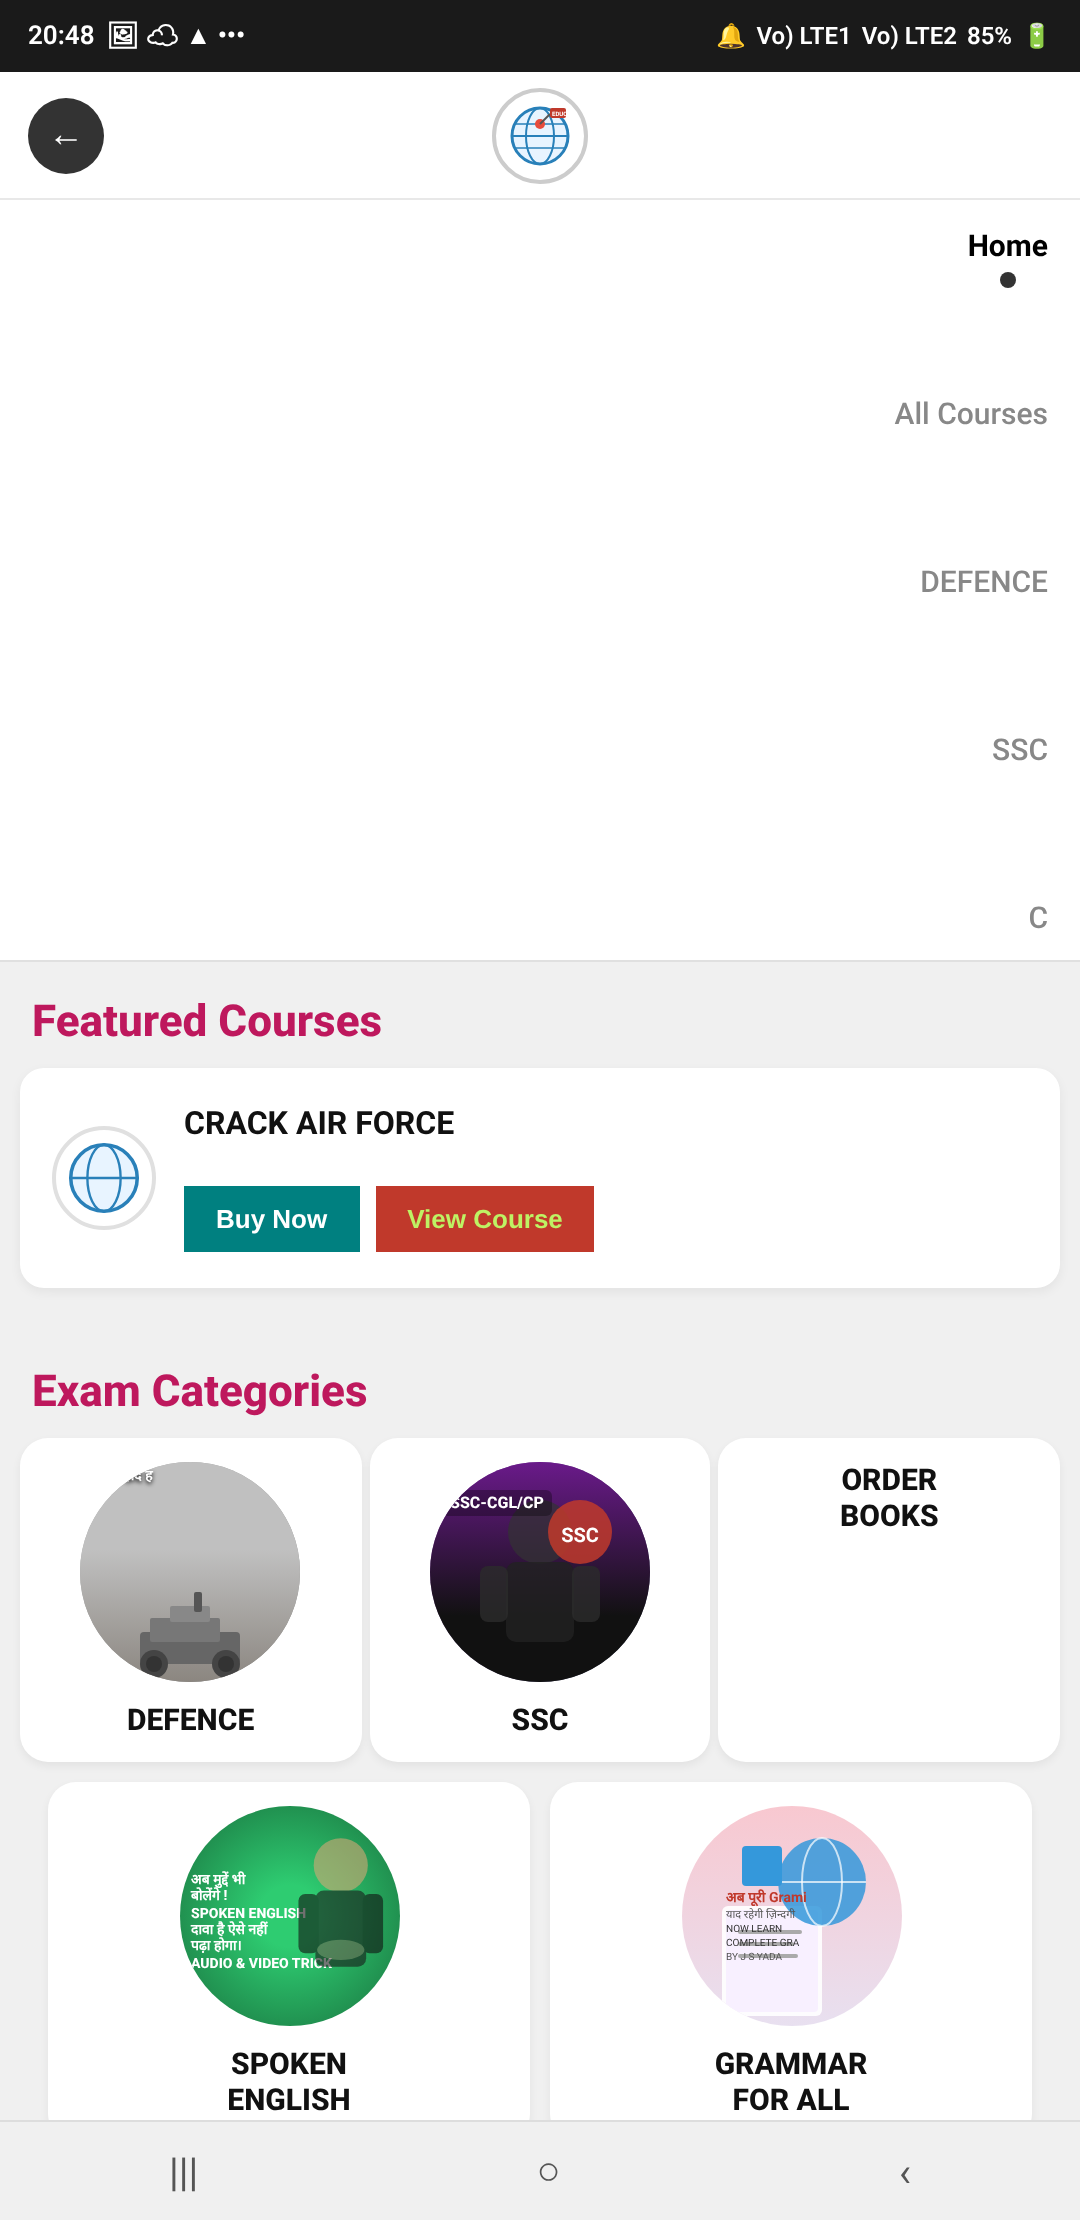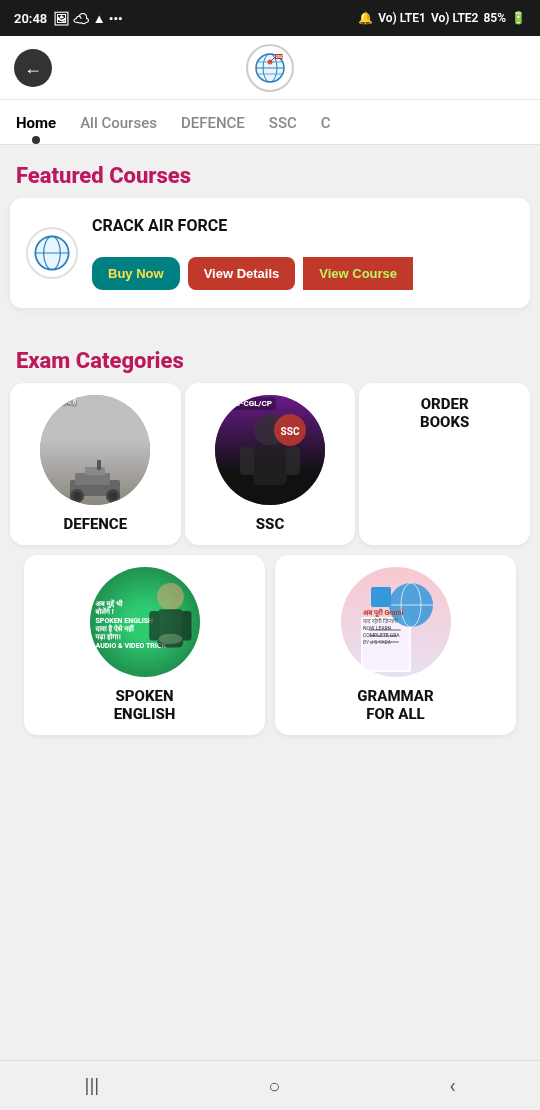--- a/index.html
+++ b/index.html
@@ -73,22 +73,23 @@
     }
 
     
     .nav-tabs {
       background: #fff;
       display: flex;
       align-items: flex-end;
       padding: 0 16px;
       border-bottom: 1px solid #e0e0e0;
       overflow-x: auto;
-      gap: 24px;
+      gap: 40px;
       scrollbar-width: none;
+      flex-direction: column;
     }
     .nav-tabs::-webkit-scrollbar { display: none; }
     .nav-tab {
       padding: 14px 0 12px;
       font-size: 15px;
       color: #888;
       cursor: pointer;
       white-space: nowrap;
       font-weight: 500;
       position: relative;
@@ -152,23 +153,23 @@
       font-weight: 700;
       color: #111;
       margin-bottom: 22px;
     }
     .featured-buttons {
       display: flex;
       gap: 8px;
     }
     .btn-buy-now {
       background: #008080;
-      color: #fde047;
+      color: #ffffff;
       border: none;
-      border-radius: 11px;
+      border-radius: 0;
       padding: 9px 16px;
       font-size: 13px;
       font-weight: 600;
       cursor: pointer;
     }
     .btn-view-details {
       background: #c0392b;
       color: #fff;
       border: none;
       border-radius: 8px;
@@ -306,21 +307,21 @@
       top: 4px;
       left: 4px;
       font-size: 7px;
       color: #fff;
       font-weight: 700;
       text-shadow: 0 1px 2px #000;
       line-height: 1.1;
     }
     .ssc-badge {
       position: absolute;
-      top: 2px;
+      top: 14px;
       left: 6px;
       font-size: 8px;
       color: #fff;
       font-weight: 800;
       background: rgba(0,0,0,0.3);
       padding: 2px 4px;
       border-radius: 3px;
     }
     .books-overlay {
       width: 100%;
@@ -435,21 +436,20 @@
         <svg width="38" height="38" viewBox="0 0 32 32">
           <circle cx="16" cy="16" r="14" fill="#e8f4ff" stroke="#2980b9" stroke-width="1.5"></circle>
           <ellipse cx="16" cy="16" rx="7" ry="14" fill="none" stroke="#2980b9" stroke-width="1"></ellipse>
           <line x1="2" y1="16" x2="30" y2="16" stroke="#2980b9" stroke-width="1"></line>
         </svg>
       </div>
       <div class="featured-content">
         <div class="featured-title">CRACK AIR FORCE</div>
         <div class="featured-buttons">
           <button class="btn-buy-now">Buy Now</button>
-          <button class="btn-view-details">View Details</button>
           <button class="btn-view-course">View Course</button>
         </div>
       </div>
     </div>
   </div>
 
   <div class="categories-section">
     <div class="section-title">Exam Categories</div>
 
     <div class="categories-grid">

